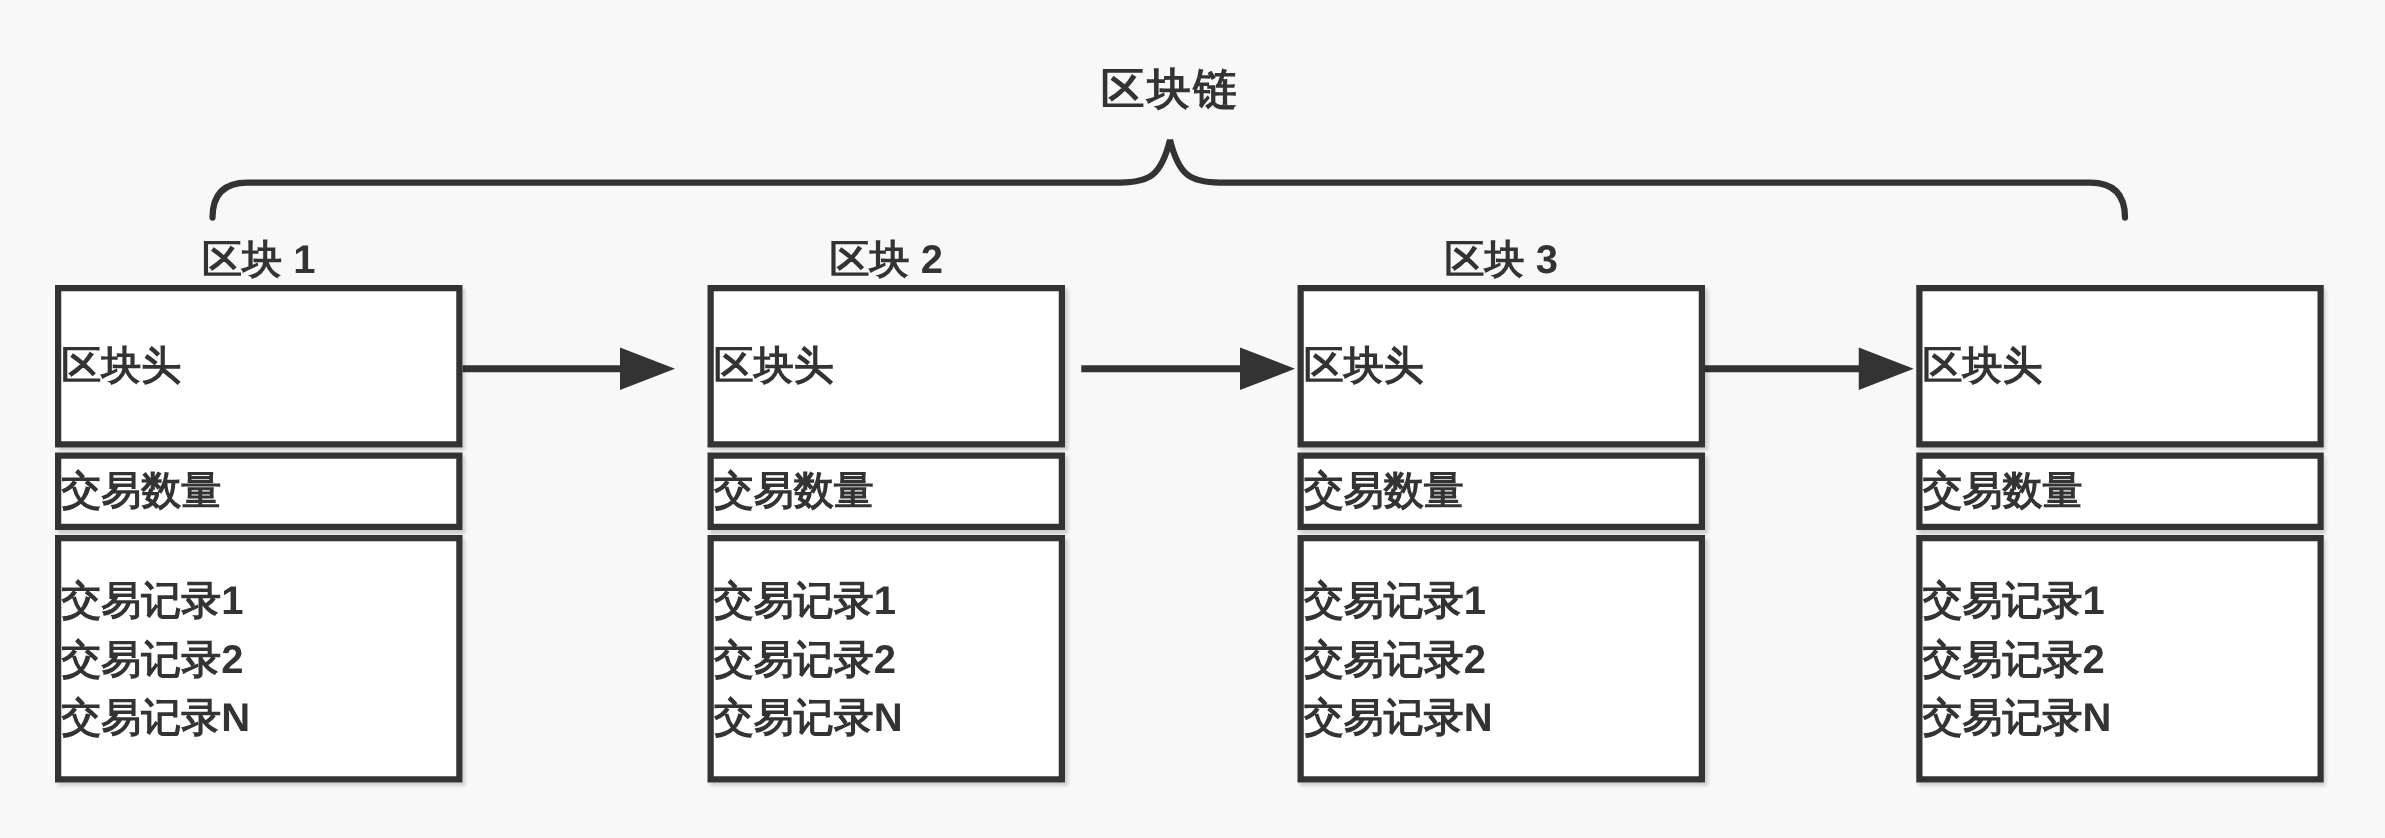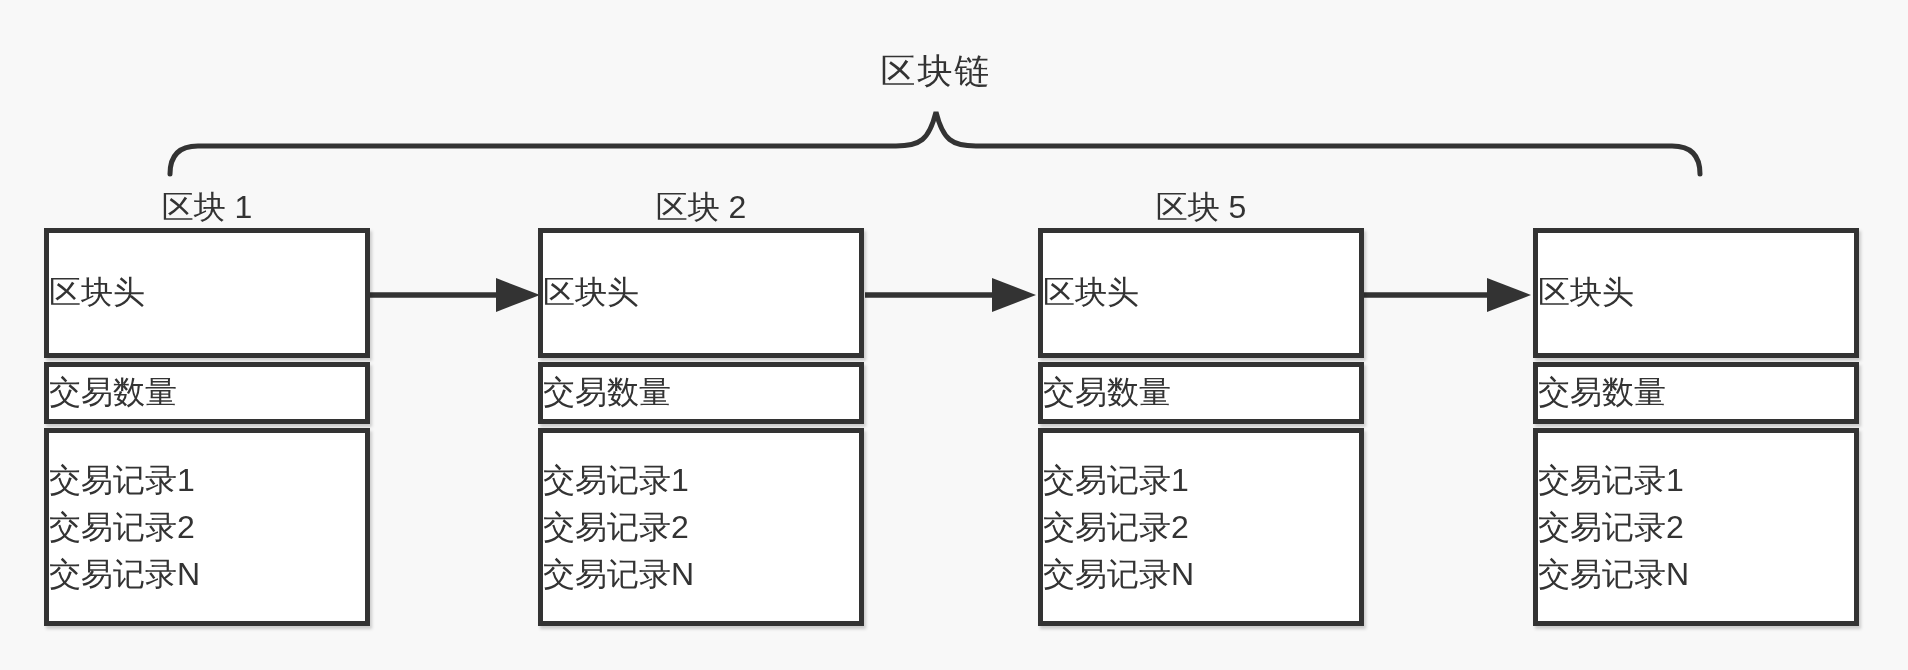--- a/index.html
+++ b/index.html
@@ -11,20 +11,21 @@
   * { margin: 0; padding: 0; box-sizing: border-box; }
   html, body { background: var(--bg); }
   .canvas {
     position: relative;
     width: 1908px;
     height: 670px;
     background: var(--bg);
     font-family: "Liberation Sans", sans-serif;
     color: var(--text);
     overflow: hidden;
+    font-weight: bold;
   }
   svg.overlay {
     position: absolute;
     left: 0; top: 0;
     width: 1908px; height: 670px;
     pointer-events: none;
   }
   .stroke { stroke: var(--stroke); }
   .title {
     position: absolute;
@@ -108,36 +109,36 @@
     </div>
     <div class="box count">
       <span>交易数量</span>
     </div>
     <div class="box records">
         <div class="record-line">交易记录1</div>
         <div class="record-line">交易记录2</div>
         <div class="record-line">交易记录N</div>
       </div>
   </div>
-    <div class="block" style="left: 538px; width: 326px;">
+    <div class="block" style="left: 566px; width: 286px;">
     <div class="block-label">区块 2</div>
     <div class="box header">
       <span>区块头</span>
     </div>
     <div class="box count">
       <span>交易数量</span>
     </div>
     <div class="box records">
         <div class="record-line">交易记录1</div>
         <div class="record-line">交易记录2</div>
         <div class="record-line">交易记录N</div>
       </div>
   </div>
     <div class="block" style="left: 1038px; width: 326px;">
-    <div class="block-label">区块 5</div>
+    <div class="block-label">区块 3</div>
     <div class="box header">
       <span>区块头</span>
     </div>
     <div class="box count">
       <span>交易数量</span>
     </div>
     <div class="box records">
         <div class="record-line">交易记录1</div>
         <div class="record-line">交易记录2</div>
         <div class="record-line">交易记录N</div>

